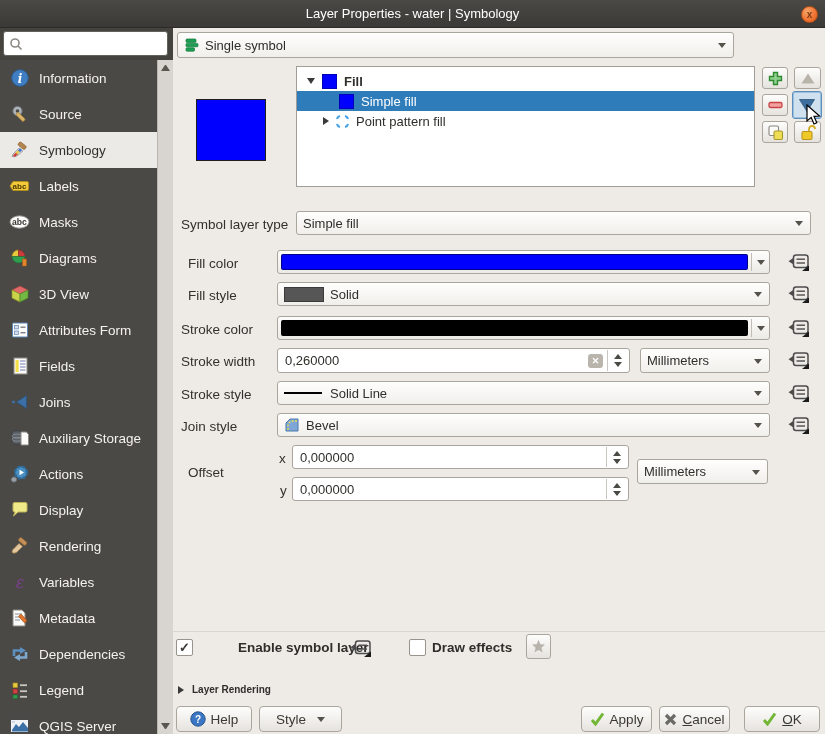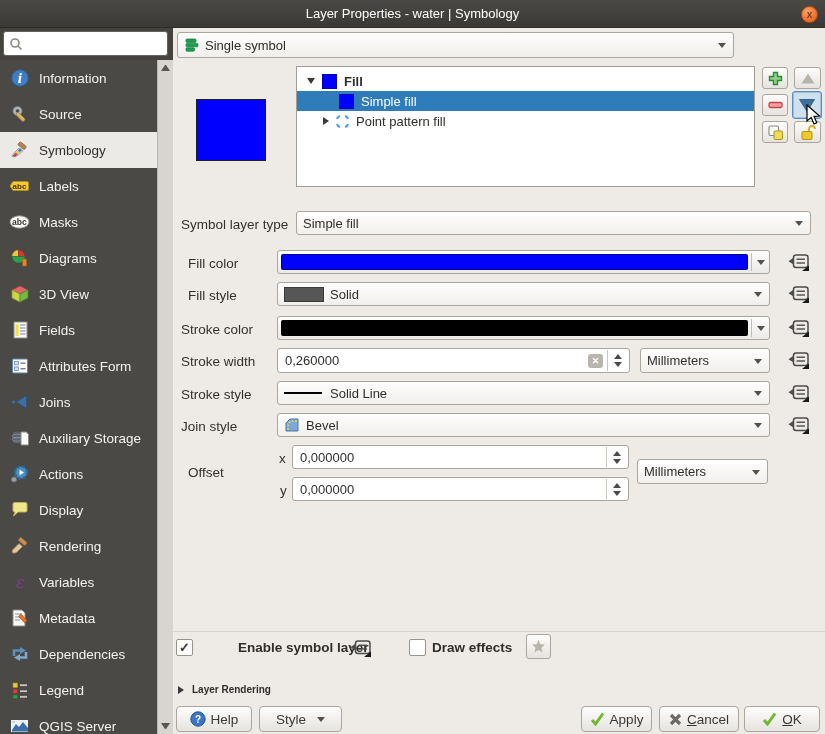--- a/index.html
+++ b/index.html
@@ -179,41 +179,41 @@
             <path d="M10 2 L18 6 L10 10 L2 6 Z" fill="#e06a6a" stroke="#a83e3e" stroke-width="0.7"></path>
             <path d="M2 6 L10 10 L10 18 L2 14 Z" fill="#c9d44a" stroke="#8e9a22" stroke-width="0.7"></path>
             <path d="M18 6 L10 10 L10 18 L18 14 Z" fill="#74b943" stroke="#4c8526" stroke-width="0.7"></path>
           </svg>
         </span>
       <span>3D View</span>
     </div>
     <div class="side-item">
       <span class="side-icon">
           <svg width="20" height="20" viewBox="0 0 20 20">
+            <rect x="2.5" y="3" width="15" height="14" rx="1" fill="#fbfbfa" stroke="#5b84b5"></rect>
+            <rect x="4.5" y="5.5" width="4" height="3.4" fill="#d5dde8" stroke="#5b84b5" stroke-width="0.7"></rect>
+            <rect x="4.5" y="11" width="4" height="3.4" fill="#d5dde8" stroke="#5b84b5" stroke-width="0.7"></rect>
+            <line x1="10.5" y1="7.2" x2="15.5" y2="7.2" stroke="#777" stroke-width="1.3"></line>
+            <line x1="10.5" y1="12.7" x2="15.5" y2="12.7" stroke="#777" stroke-width="1.3"></line>
+          </svg>
+        </span>
+      <span>Attributes Form</span>
+    </div>
+    <div class="side-item">
+      <span class="side-icon">
+          <svg width="20" height="20" viewBox="0 0 20 20">
             <rect x="4" y="2" width="13" height="16" fill="#fbfbfa" stroke="#8d8a84"></rect>
             <rect x="5.5" y="4" width="3.2" height="12" fill="#f3e04a"></rect>
             <line x1="10" y1="5" x2="15.5" y2="5" stroke="#9aa0c8" stroke-width="1.4"></line>
             <line x1="10" y1="8" x2="15.5" y2="8" stroke="#9aa0c8" stroke-width="1.4"></line>
             <line x1="10" y1="11" x2="15.5" y2="11" stroke="#9aa0c8" stroke-width="1.4"></line>
             <line x1="10" y1="14" x2="15.5" y2="14" stroke="#9aa0c8" stroke-width="1.4"></line>
           </svg>
         </span>
       <span>Fields</span>
-    </div>
-    <div class="side-item">
-      <span class="side-icon">
-          <svg width="20" height="20" viewBox="0 0 20 20">
-            <rect x="2.5" y="3" width="15" height="14" rx="1" fill="#fbfbfa" stroke="#5b84b5"></rect>
-            <rect x="4.5" y="5.5" width="4" height="3.4" fill="#d5dde8" stroke="#5b84b5" stroke-width="0.7"></rect>
-            <rect x="4.5" y="11" width="4" height="3.4" fill="#d5dde8" stroke="#5b84b5" stroke-width="0.7"></rect>
-            <line x1="10.5" y1="7.2" x2="15.5" y2="7.2" stroke="#777" stroke-width="1.3"></line>
-            <line x1="10.5" y1="12.7" x2="15.5" y2="12.7" stroke="#777" stroke-width="1.3"></line>
-          </svg>
-        </span>
-      <span>Attributes Form</span>
     </div>
     <div class="side-item">
       <span class="side-icon">
           <svg width="20" height="20" viewBox="0 0 20 20">
             <circle cx="3.5" cy="10" r="1.6" fill="#3b6fa5"></circle>
             <path d="M16.5 3.5 L16.5 16.5 L6.5 10 Z" fill="#3b6fa5" stroke="#28527c" stroke-width="0.7"></path>
           </svg>
         </span>
       <span>Joins</span>
     </div>
@@ -551,21 +551,21 @@
   <div class="btn" style="position:absolute; left:259px; top:706px; width:83px; height:26px;">
     <span>Style</span>
     <span style="border-left:4px solid transparent; border-right:4px solid transparent; border-top:5px solid #55524c; margin-left:6px;"></span>
   </div>
   <div class="btn" style="position:absolute; left:581px; top:706px; width:71px; height:26px;">
     <svg width="15" height="14" viewBox="0 0 15 14">
         <path d="M2 8 L5.5 12 L13 1.5" fill="none" stroke="#72b636" stroke-width="3"></path>
       </svg>
     <span>Apply</span>
   </div>
-  <div class="btn" style="position:absolute; left:659px; top:706px; width:80px; height:26px;">
+  <div class="btn" style="position:absolute; left:659px; top:706px; width:71px; height:26px;">
     <svg width="13" height="13" viewBox="0 0 13 13">
         <path d="M2 2 L11 11 M11 2 L2 11" stroke="#6a6a66" stroke-width="3.2"></path>
       </svg>
     <span><u>C</u>ancel</span>
   </div>
   <div class="btn" style="position:absolute; left:744px; top:706px; width:76px; height:26px;">
     <svg width="15" height="14" viewBox="0 0 15 14">
         <path d="M2 8 L5.5 12 L13 1.5" fill="none" stroke="#72b636" stroke-width="3"></path>
       </svg>
     <span><u>O</u>K</span>

